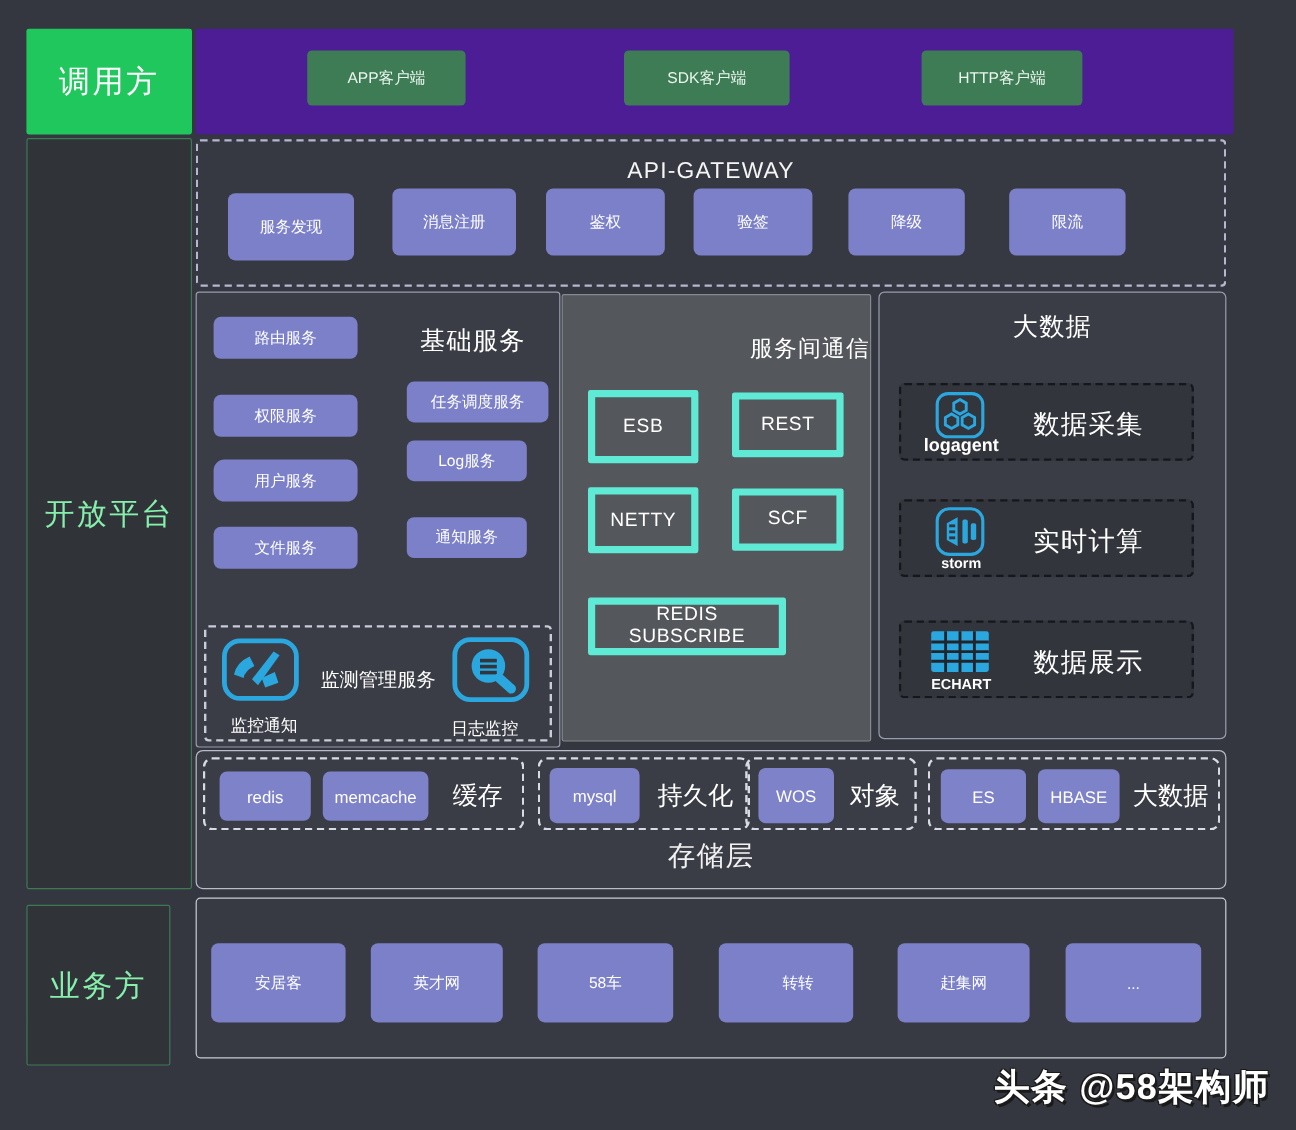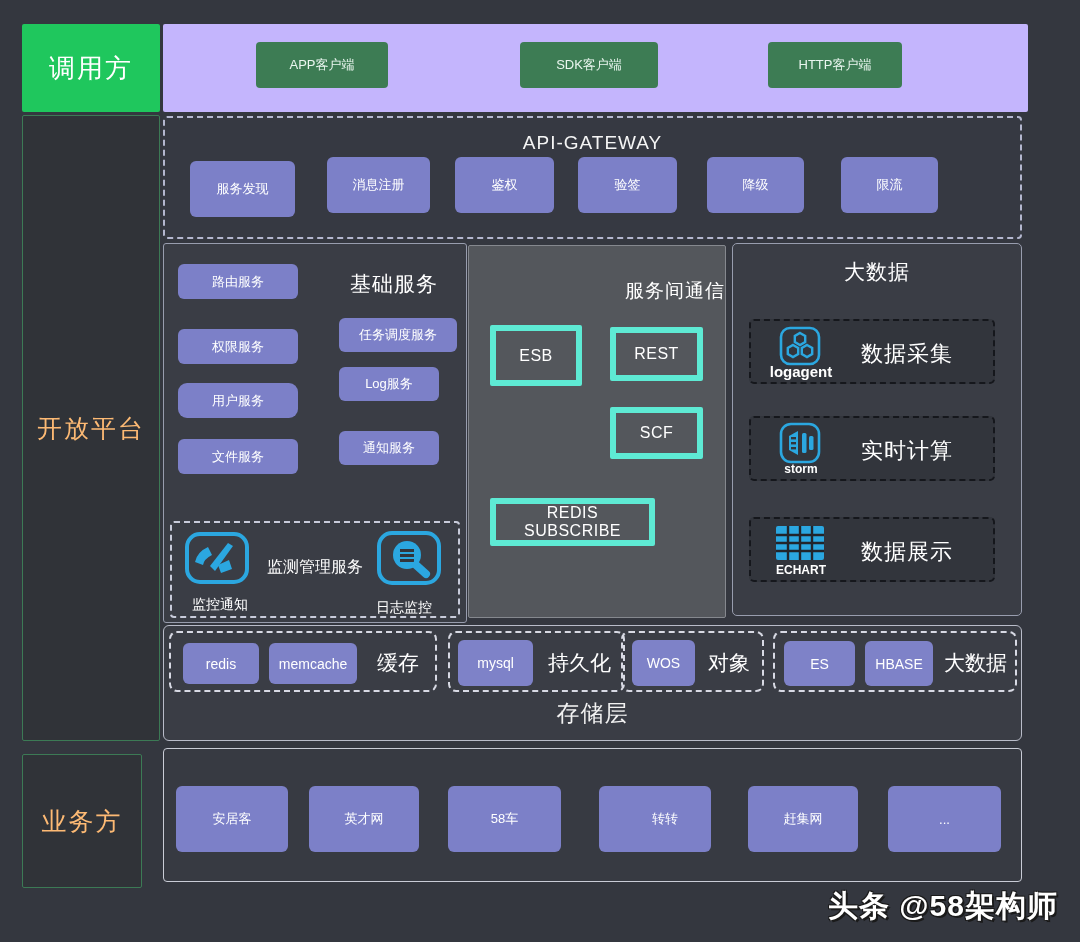--- a/index.html
+++ b/index.html
@@ -1,24 +1,24 @@
 <!DOCTYPE html>
 <html><head>
 <meta charset="utf-8">
 <style>
   html,body{margin:0;padding:0;background:#34373f;}
   #canvas{position:relative;width:1080px;height:942px;background:#34373f;overflow:hidden;
           font-family:"Liberation Sans","DejaVu Sans",sans-serif;color:#f2f2f2;}
   .abs{position:absolute;box-sizing:border-box;}
   .cen{display:flex;align-items:center;justify-content:center;text-align:center;}
   
-  .rail{background:#303338;border:1px solid #3c7a55;border-radius:2px;font-size:25px;color:#fdba74;letter-spacing:2px;}
+  .rail{background:#303338;border:1px solid #3c7a55;border-radius:2px;font-size:25px;color:#86efac;letter-spacing:2px;}
   
   .caller-label{background:#1fc75d;border-radius:2px;font-size:26px;color:#fff;letter-spacing:2px;}
-  .caller-strip{background:#c4b5fd;border-radius:2px;}
+  .caller-strip{background:#4c1d95;border-radius:2px;}
   .client-btn{background:#3d7c54;border-radius:4px;font-size:13px;color:#eaf6ef;}
   
   .node{background:#7c80c8;border-radius:6px;font-size:13px;color:#fff;}
   .chip{background:#7e82c8;border-radius:6px;font-size:14px;color:#fff;}
   
   .gateway{border:2px dashed #b4b7cf;border-radius:4px;background:#363942;}
   .gateway-title{font-size:19px;letter-spacing:1px;color:#f5f5f5;}
   
   .panel{background:#3a3d45;border:1px solid #989dae;border-radius:3px;}
   .panel-title{font-size:21px;color:#fff;letter-spacing:1px;}
@@ -95,20 +95,21 @@
       </span>
       <div class="abs small-cap" style="left:20px;top:73px;">监控通知</div>
       <div class="abs small-cap" style="right:26px;top:76px;">日志监控</div>
     </div>
   </div>
 
   <div class="abs comm-panel" style="left:468px;top:245px;width:258px;height:373px;">
     <div class="abs panel-title" style="left:0;top:32px;width:100%;text-align:right;font-size:19px;">服务间通信</div>
     <div class="abs cen comm-box" style="left:21px;top:79px;width:92px;height:61px;">ESB</div>
     <div class="abs cen comm-box" style="left:141px;top:81px;width:93px;height:54px;">REST</div>
+    <div class="abs cen comm-box" style="left:21px;top:160px;width:92px;height:55px;">NETTY</div>
     <div class="abs cen comm-box" style="left:141px;top:161px;width:93px;height:52px;">SCF</div>
     <div class="abs cen comm-box" style="left:21px;top:252px;width:165px;height:48px;">REDIS SUBSCRIBE</div>
   </div>
 
   <div class="abs panel" style="left:732px;top:243px;width:290px;height:373px;border-radius:5px;">
     <div class="abs panel-title" style="left:0;top:14px;width:100%;text-align:center;">大数据</div>
 
     <div class="abs bd-item" style="left:16px;top:75px;width:246px;height:65px;">
       <span class="abs" style="left:28px;top:5px;">
         <svg width="42" height="40" viewBox="0 0 42 40">

